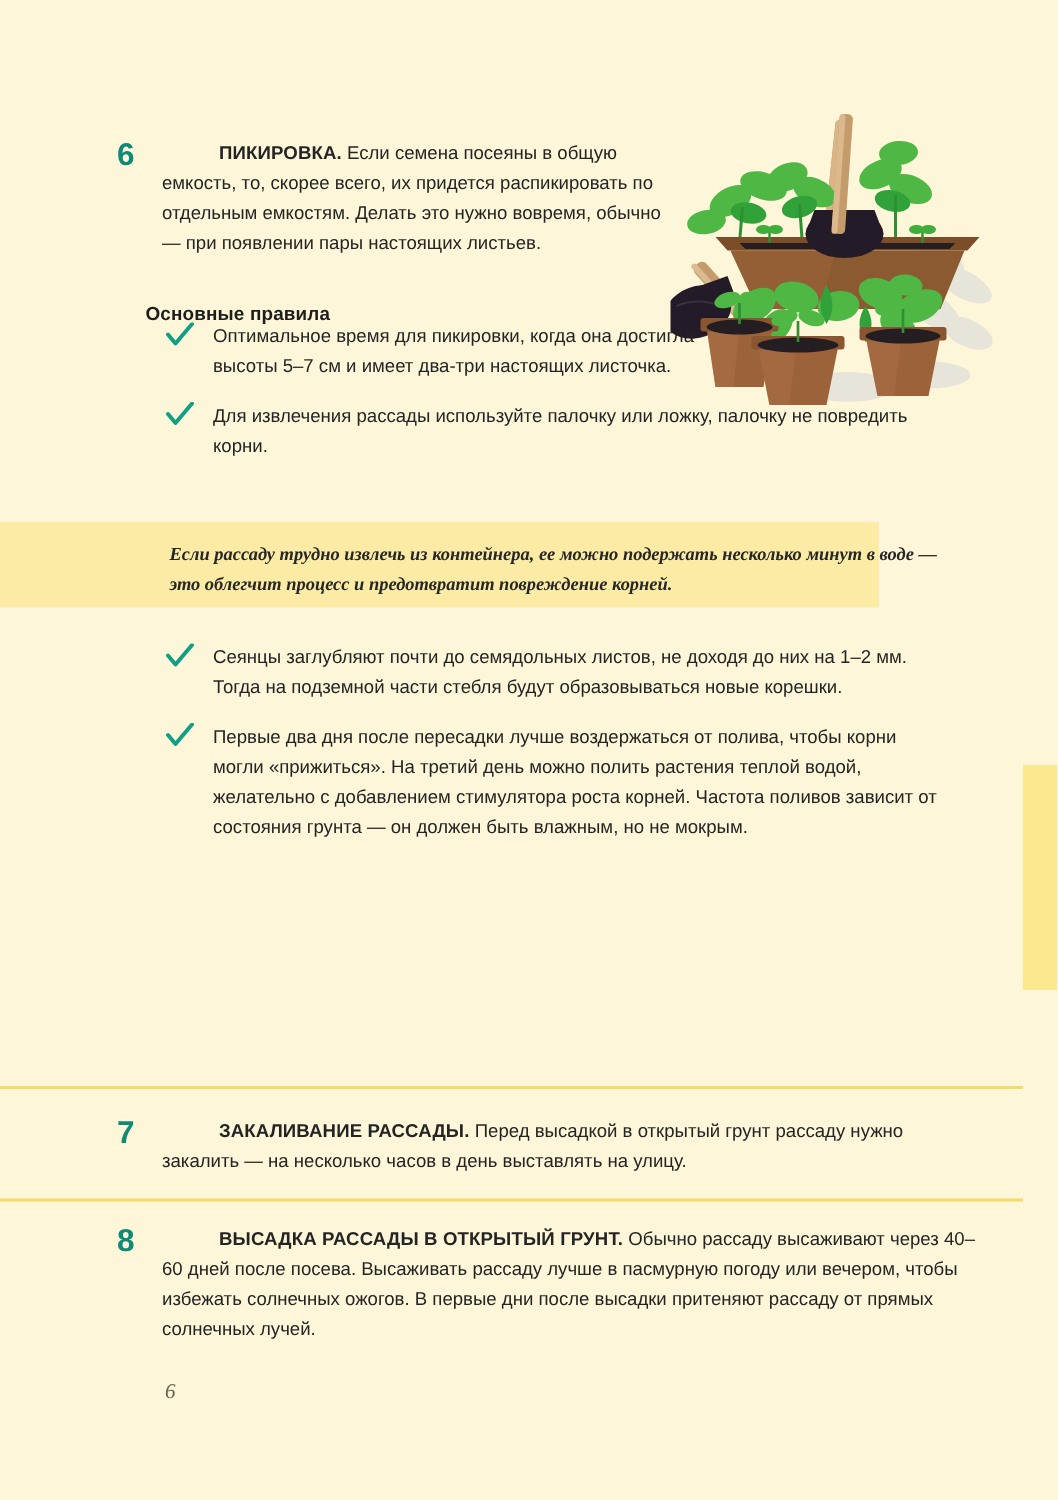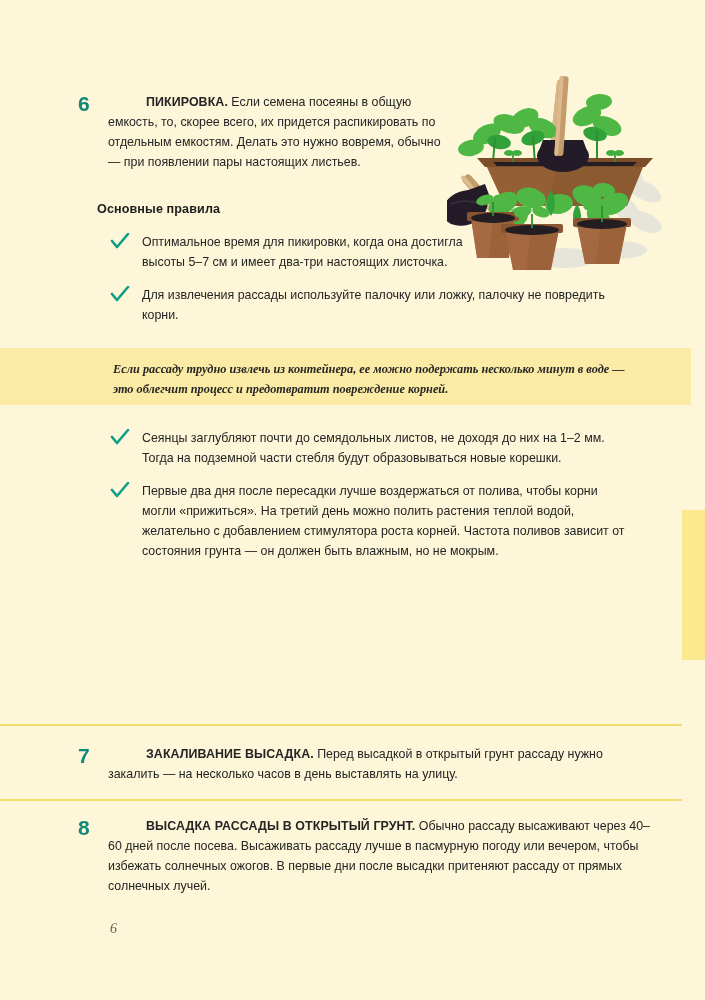--- a/index.html
+++ b/index.html
@@ -119,35 +119,36 @@
     padding-top: 1px;
     line-height: 1;
   }
   .check-icon svg { display: block; }
   .check-text {
     font-size: 12.4px;
     line-height: 1.62;
     color: #242424;
   }
 
-  #checklist-a { top: 232px; width: 520px; }
+  #checklist-a { top: 214px; width: 520px; }
   #checklist-a .check-text { width: 470px; }
   #checklist-a .ci-0 .check-text { width: 340px; }
 
   #checklist-b { top: 428px; width: 530px; }
   #checklist-b .check-text { width: 492px; }
 
   
   .callout {
     position: absolute;
     left: 0;
     top: 348px;
-    width: 691px;
+    width: 564px;
     height: 57px;
     background: #fbeba4;
+    padding-left: 22px;
   }
   .callout-text {
     position: absolute;
     left: 113px;
     top: 12px;
     width: 525px;
     font-style: italic;
     font-size: 12.3px;
     line-height: 1.62;
     color: #262626;
@@ -343,21 +344,21 @@
           </svg>
       </span>
       <span class="check-text">Первые два дня после пересадки лучше воздержаться от полива, чтобы корни могли «прижиться». На третий день можно полить растения теплой водой, желательно с добавлением стимулятора роста корней. Частота поливов зависит от состояния грунта — он должен быть влажным, но не мокрым.</span>
     </div>
   </div>
 
   <div class="rule" id="rule-1"></div>
 
   <div class="step" id="step7">
     <div class="step-num">7</div>
-    <div class="step-body"><b>ЗАКАЛИВАНИЕ ВЫСАДКА.</b><span> Перед высадкой в открытый грунт рассаду нужно закалить — на несколько часов в день выставлять на улицу.</span></div>
+    <div class="step-body"><b>ЗАКАЛИВАНИЕ РАССАДЫ.</b><span> Перед высадкой в открытый грунт рассаду нужно закалить — на несколько часов в день выставлять на улицу.</span></div>
   </div>
 
   <div class="rule" id="rule-2"></div>
 
   <div class="step" id="step8">
     <div class="step-num">8</div>
     <div class="step-body"><b>ВЫСАДКА РАССАДЫ В ОТКРЫТЫЙ ГРУНТ.</b><span> Обычно рассаду высаживают через 40–60 дней после посева. Высаживать рассаду лучше в пасмурную погоду или вечером, чтобы избежать солнечных ожогов. В первые дни после высадки притеняют рассаду от прямых солнечных лучей.</span></div>
   </div>
 
   <div class="folio">6</div>

